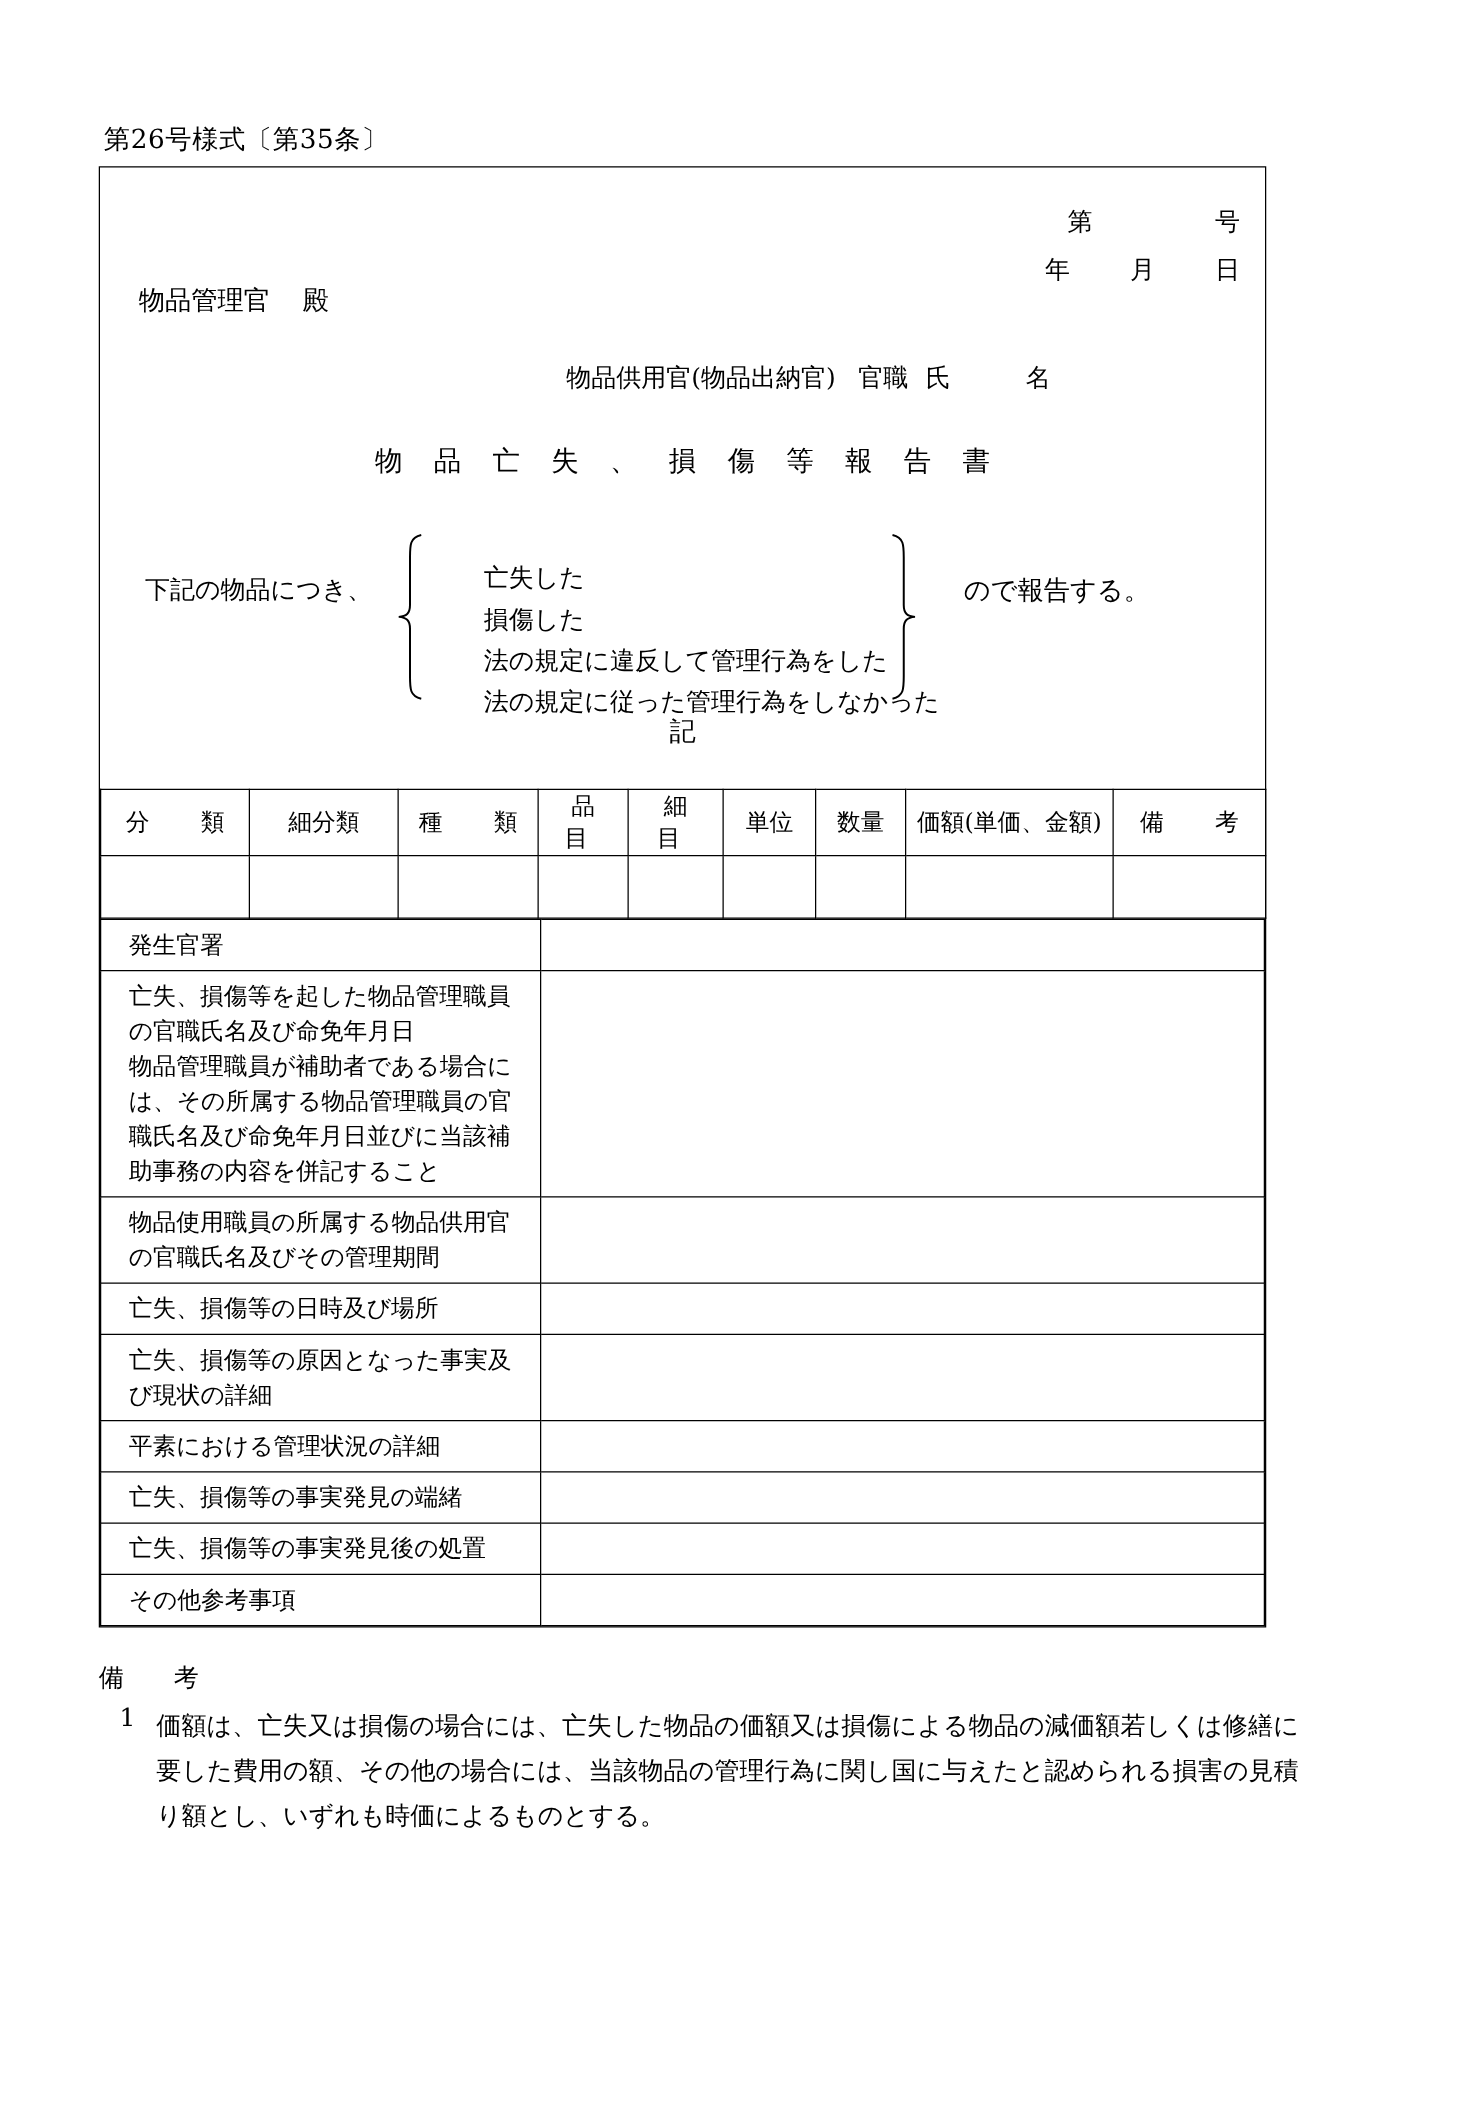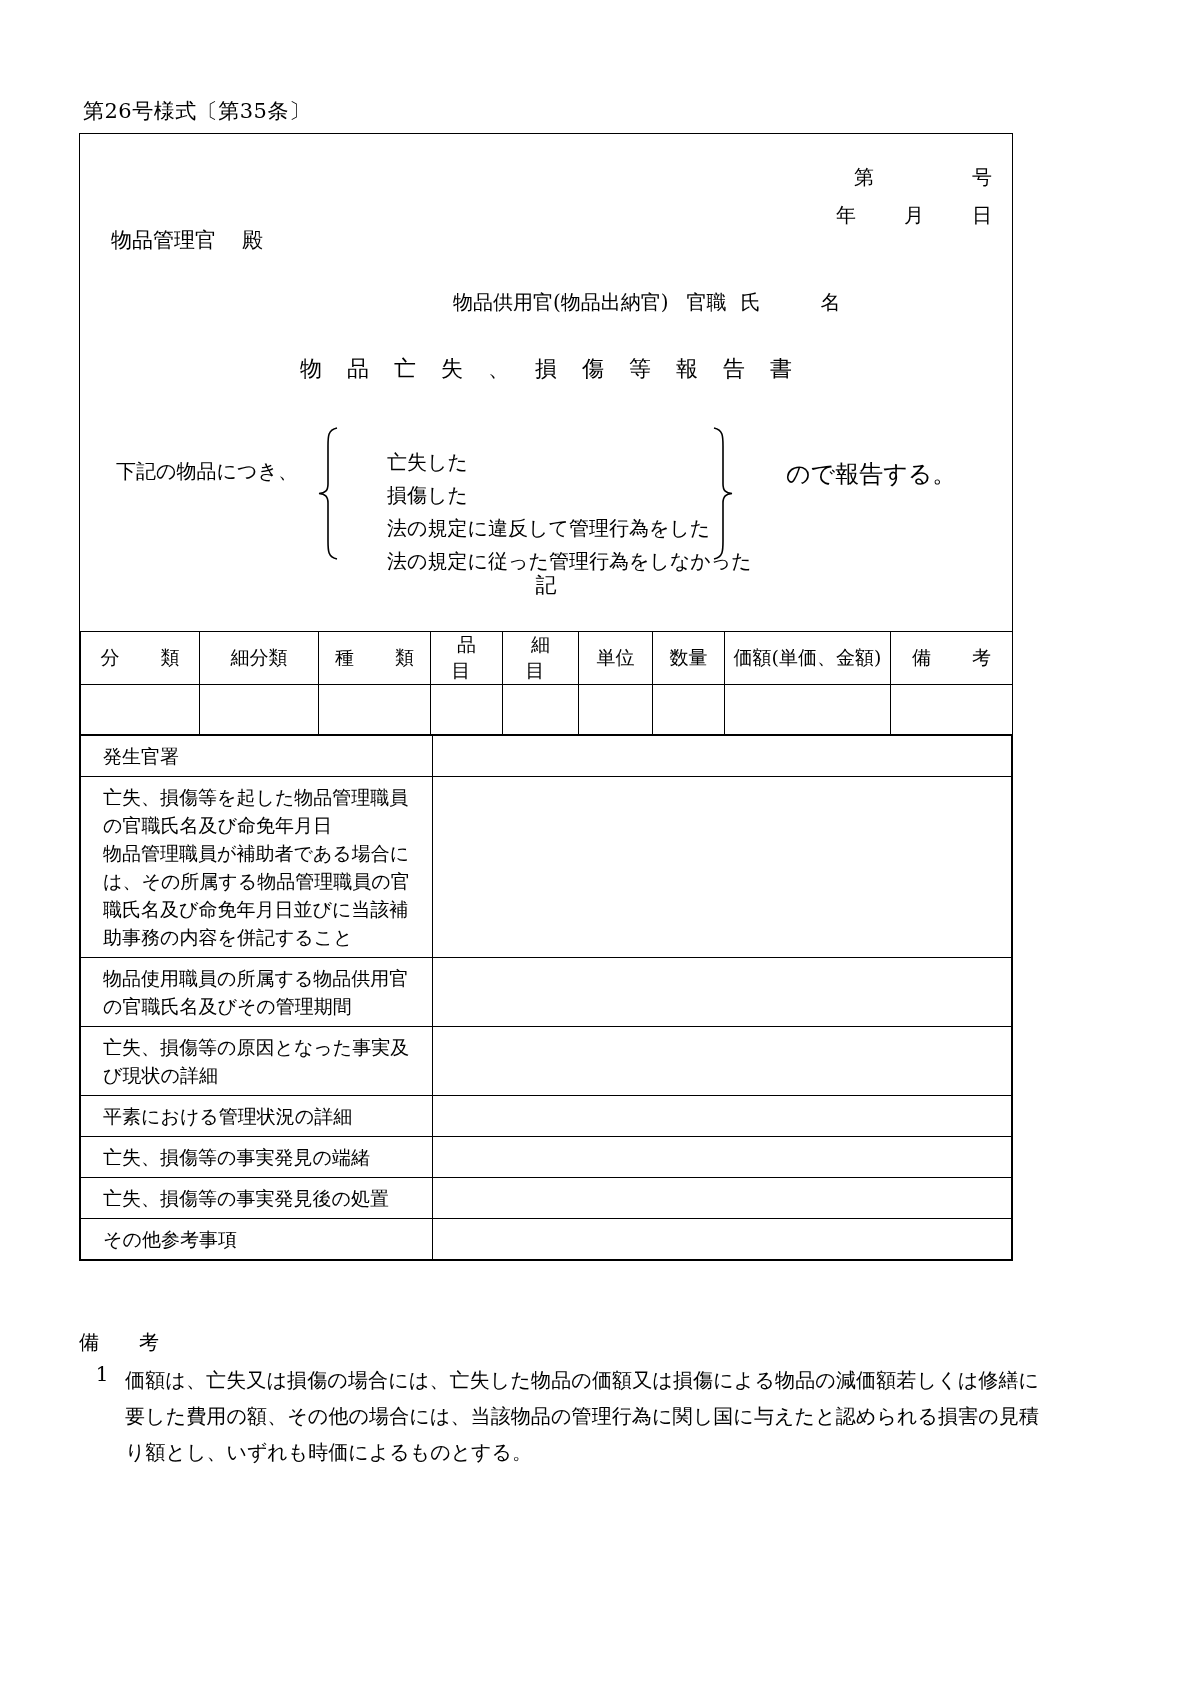--- a/index.html
+++ b/index.html
@@ -124,23 +124,22 @@
     top: 20px;
     font-size: 20px;
     line-height: 33px;
     white-space: nowrap;
   }
   .opts div { white-space: nowrap; margin-left: 40px; }
   .stmt-tail {
     position: absolute;
     left: 655px;
     top: 32px;
-    font-size: 24px;
-    white-space: nowrap;
-    margin-left: 15px;
+    font-size: 21px;
+    white-space: nowrap;
   }
 
   .ki-mark {
     position: absolute;
     left: 0;
     top: 437px;
     width: 100%;
     text-align: center;
     font-size: 21px;
   }
@@ -321,20 +320,24 @@
 職氏名及び命免年月日並びに当該補
 助事務の内容を併記すること</td>
         <td class="val"></td>
       </tr>
       <tr>
         <td class="lbl">物品使用職員の所属する物品供用官
 の官職氏名及びその管理期間</td>
         <td class="val"></td>
       </tr>
       <tr>
+        <td class="lbl">亡失、損傷等の日時及び場所</td>
+        <td class="val"></td>
+      </tr>
+      <tr>
         <td class="lbl">亡失、損傷等の原因となった事実及
 び現状の詳細</td>
         <td class="val"></td>
       </tr>
       <tr>
         <td class="lbl">平素における管理状況の詳細</td>
         <td class="val"></td>
       </tr>
       <tr>
         <td class="lbl">亡失、損傷等の事実発見の端緒</td>

